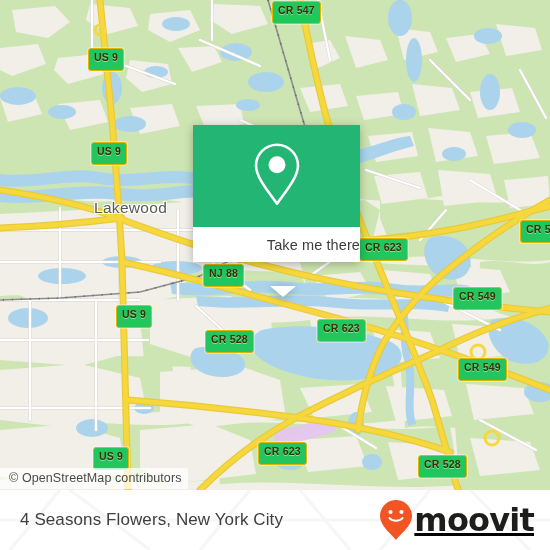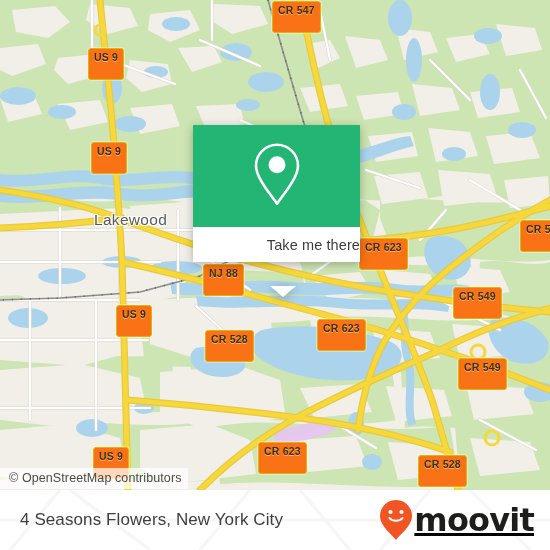--- a/index.html
+++ b/index.html
@@ -21,29 +21,29 @@
     left: 0; top: 0;
     width: 550px; height: 490px;
     background: #e8f0da;
     overflow: hidden;
   }
   #map-svg { position: absolute; left: 0; top: 0; width: 550px; height: 490px; display: block; }
 
   
   .shield {
     position: absolute;
-    background: #f97316;
+    background: #22c55e;
     border: 1.5px solid #e0b400;
     border-radius: 3px;
     color: #3a3000;
     font-size: 10.5px;
     font-weight: bold;
     letter-spacing: 0.2px;
     line-height: 1;
-    padding: 3px 5px 16px 5px;
+    padding: 3px 5px 7px 5px;
     white-space: nowrap;
     text-shadow: 0 1px 0 rgba(255,255,255,0.45);
     box-shadow: 0 0 0 1px rgba(255,255,255,0.35);
     text-align: center;
   }
 
   
   .place-label {
     position: absolute;
     color: #58595b;
@@ -419,21 +419,21 @@
         <div class="shield" style="left: 453px; top: 287px;">CR 549</div>
         <div class="shield" style="left: 116px; top: 305px;">US 9</div>
         <div class="shield" style="left: 317px; top: 319px;">CR 623</div>
         <div class="shield" style="left: 205px; top: 330px;">CR 528</div>
         <div class="shield" style="left: 458px; top: 358px;">CR 549</div>
         <div class="shield" style="left: 258px; top: 442px;">CR 623</div>
         <div class="shield" style="left: 93px; top: 447px;">US 9</div>
         <div class="shield" style="left: 418px; top: 455px;">CR 528</div>
       </div>
 
-    <div class="place-label" style="left:85px; top:211px;padding-left:9px;">Lakewood</div>
+    <div class="place-label" style="left:85px; top:199px;padding-left:9px;">Lakewood</div>
 
     <div id="attribution">© OpenStreetMap contributors</div>
 
     <div id="popup">
       <div id="popup-image">
         <svg id="popup-pin" width="56" height="66" viewBox="0 0 56 66">
           <path d="M28,3 C39.6,3 49,12.4 49,24 C49,36 35,52 28,62 C21,52 7,36 7,24 C7,12.4 16.4,3 28,3 Z" fill="none" stroke="#ffffff" stroke-width="2.6" stroke-linejoin="round"></path>
           <circle cx="28" cy="23" r="8.5" fill="#ffffff"></circle>
         </svg>
       </div>

